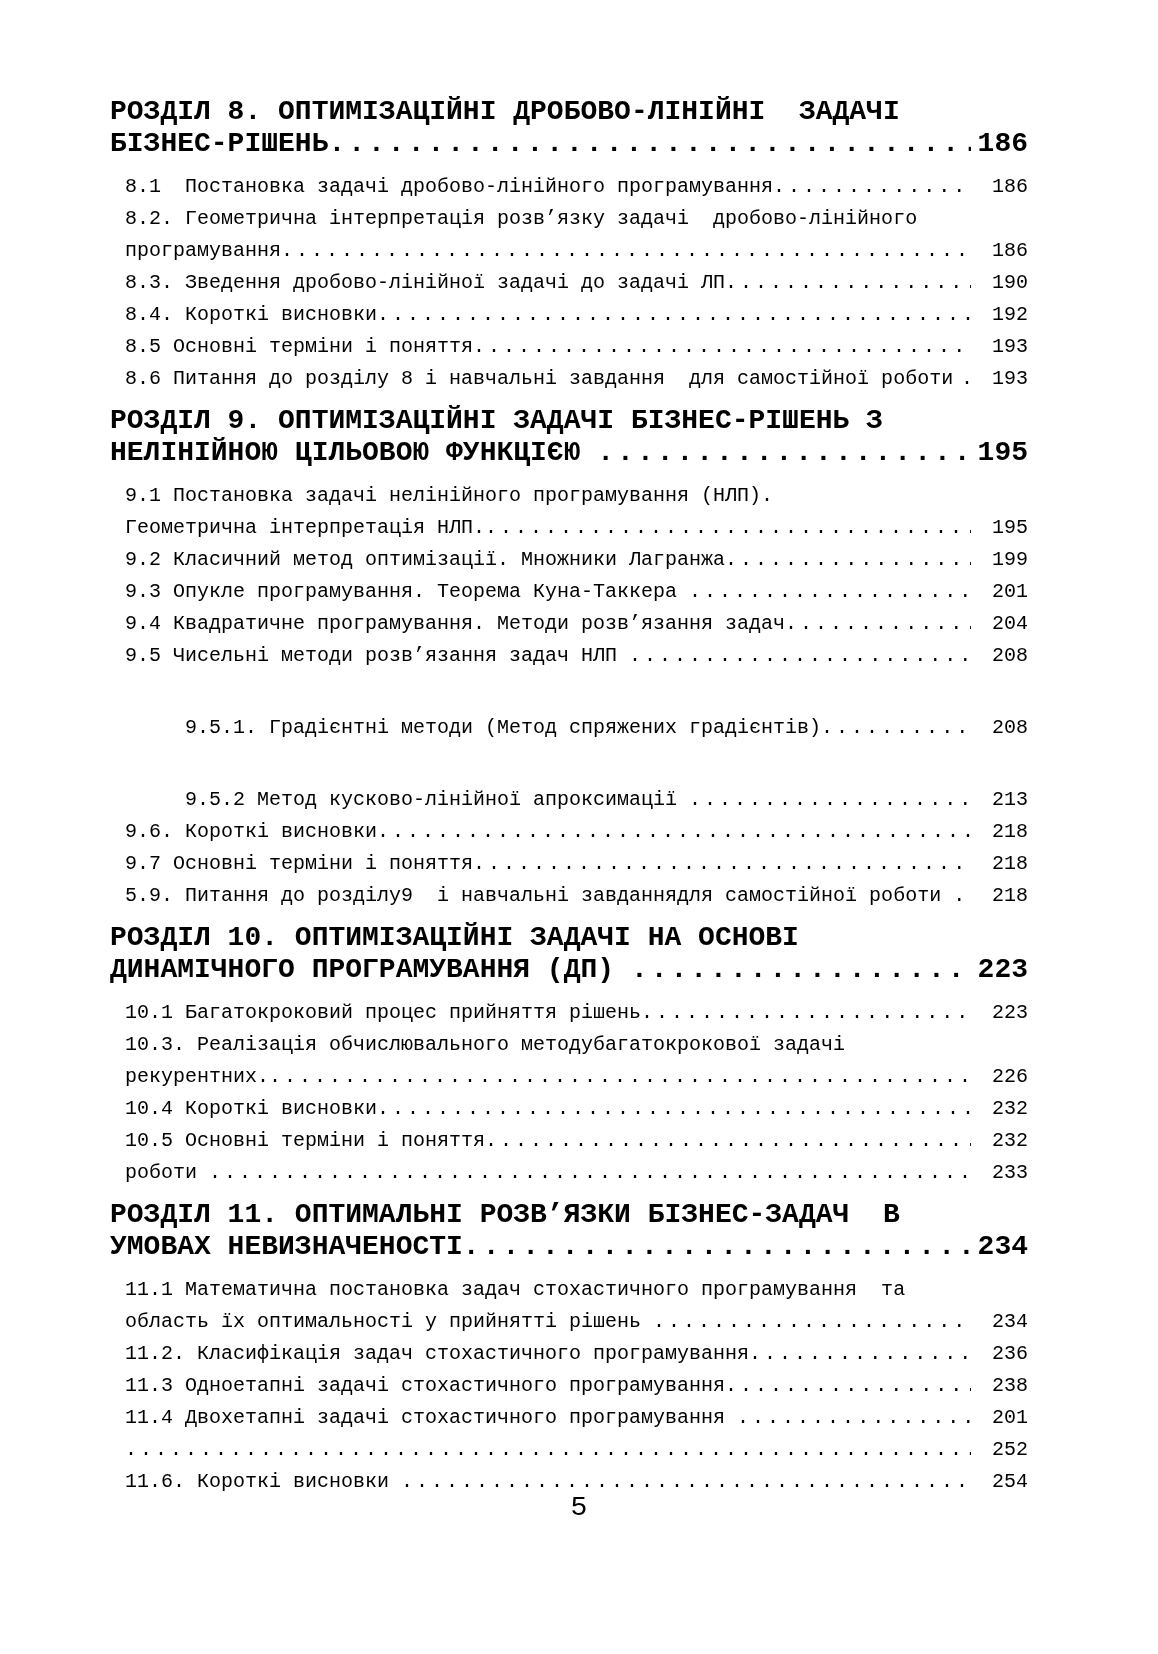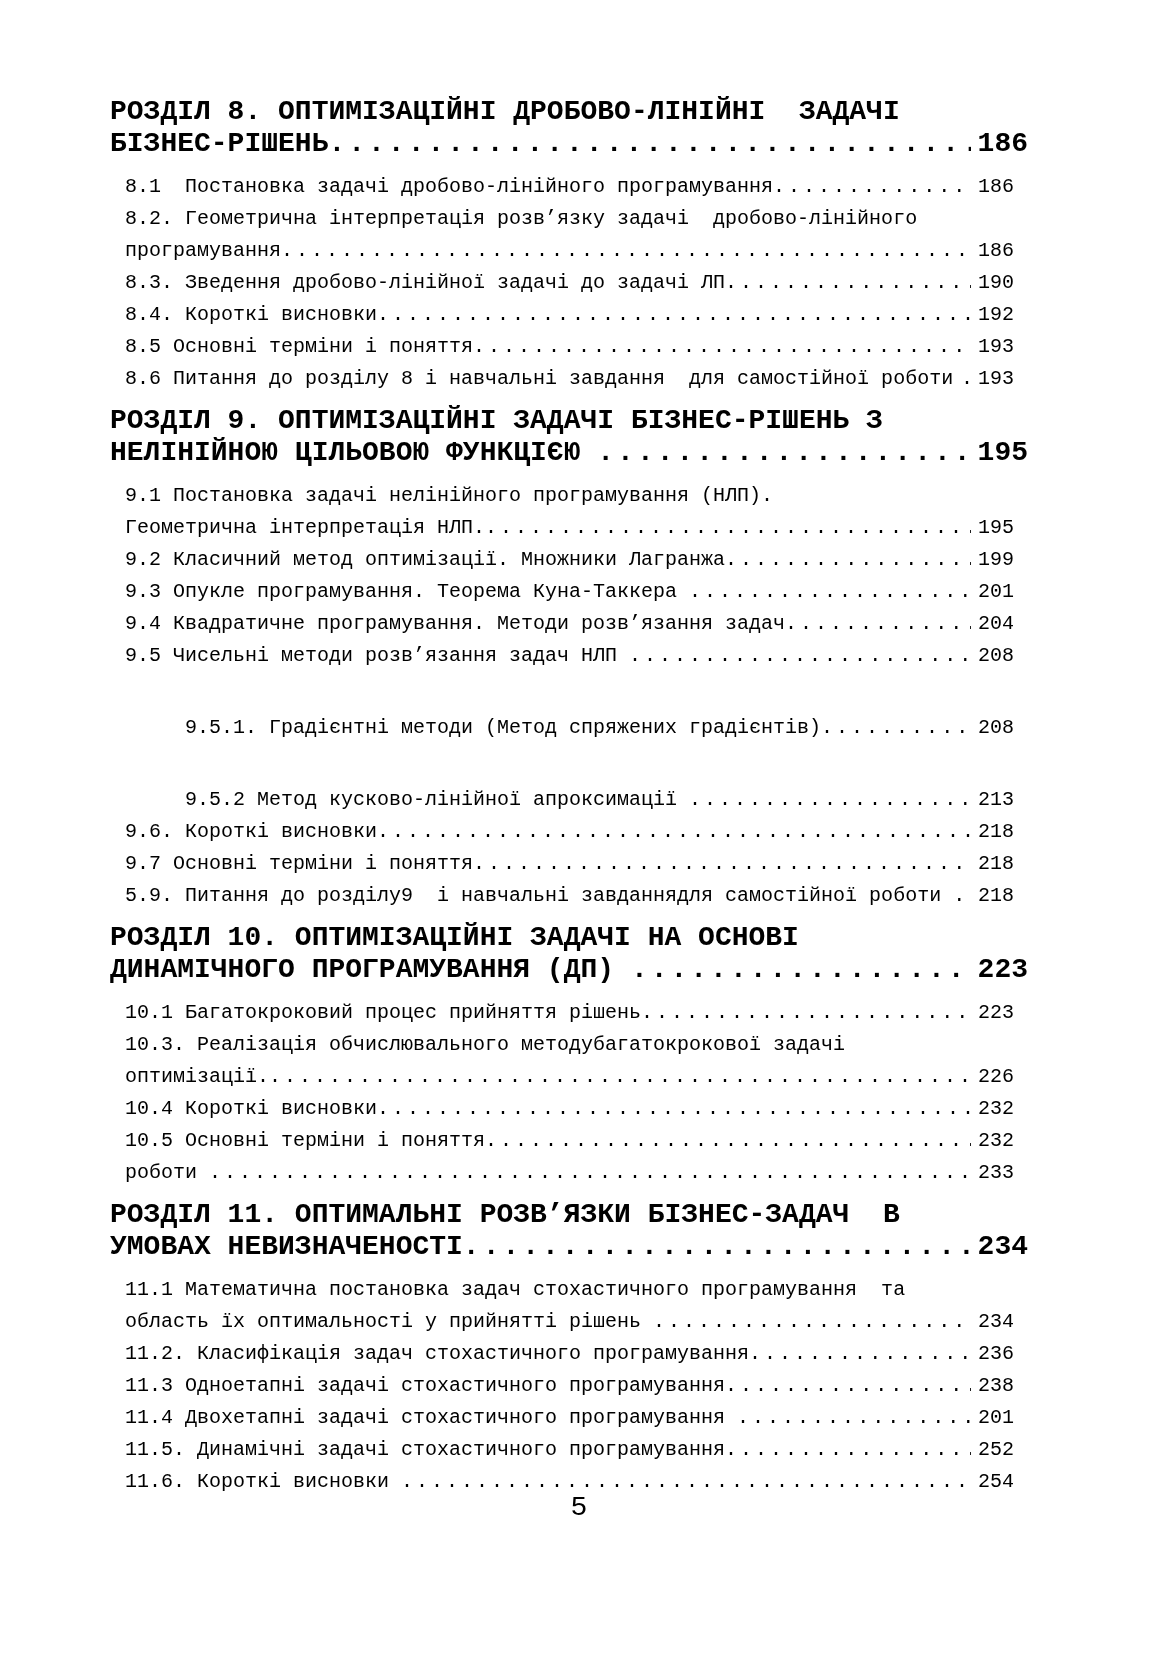--- a/index.html
+++ b/index.html
@@ -35,20 +35,21 @@
     overflow: hidden;
     white-space: nowrap;
     letter-spacing: 3px;
   }
   .dots::after {
     content: "................................................................................................................................................................";
   }
   .pg {
     flex: 0 0 auto;
     min-width: 50px;
+    text-align: right;
     padding-left: 7px;
   }
   .footer {
     position: absolute;
     top: 1492px;
     left: 0;
     width: 100%;
     text-align: center;
     font-size: 28px;
     line-height: 32px;
@@ -243,21 +244,21 @@
       <span class="txt">10.1 Багатокроковий процес прийняття рішень</span>
       <span class="dots"></span>
       <span class="pg">223</span>
     </div>
   </div>
 
 
   <div class="entry">
     <div class="l1">10.3. Реалізація обчислювального методубагатокрокової задачі</div>
     <div class="row">
-      <span class="txt">оптимізації.</span>
+      <span class="txt">рекурентних.</span>
       <span class="dots"></span>
       <span class="pg">226</span>
     </div>
   </div>
 
   <div class="entry">
 
     <div class="row">
       <span class="txt">10.4 Короткі висновки</span>
       <span class="dots"></span>
@@ -326,21 +327,20 @@
     <div class="row">
       <span class="txt">11.4 Двохетапні задачі стохастичного програмування </span>
       <span class="dots"></span>
       <span class="pg">201</span>
     </div>
   </div>
 
   <div class="entry">
 
     <div class="row">
-      <span class="txt">11.5. Динамічні задачі стохастичного програмування</span>
       <span class="dots"></span>
       <span class="pg">252</span>
     </div>
   </div>
 
   <div class="entry">
 
     <div class="row">
       <span class="txt">11.6. Короткі висновки </span>
       <span class="dots"></span>

